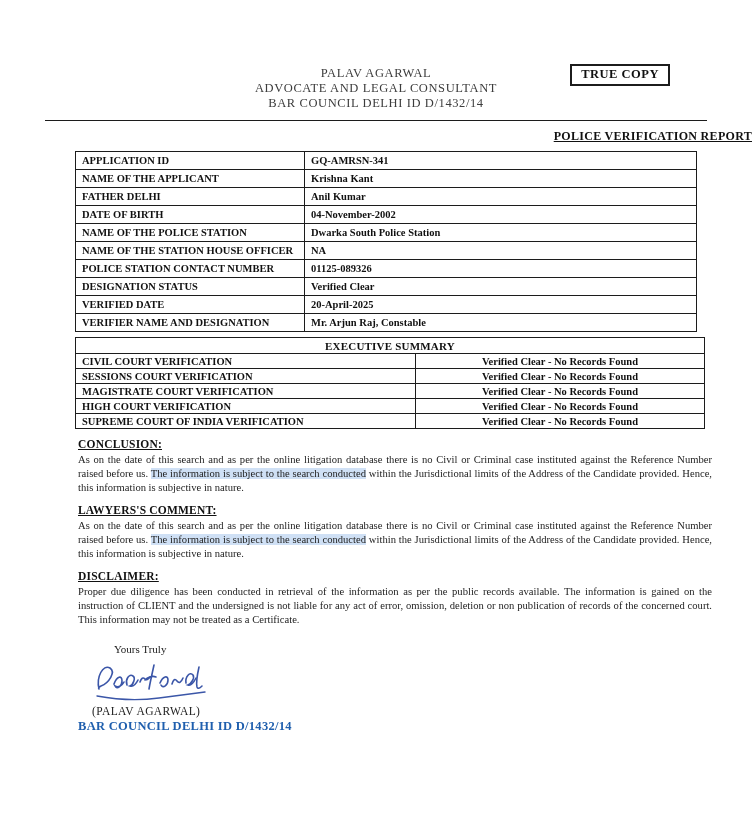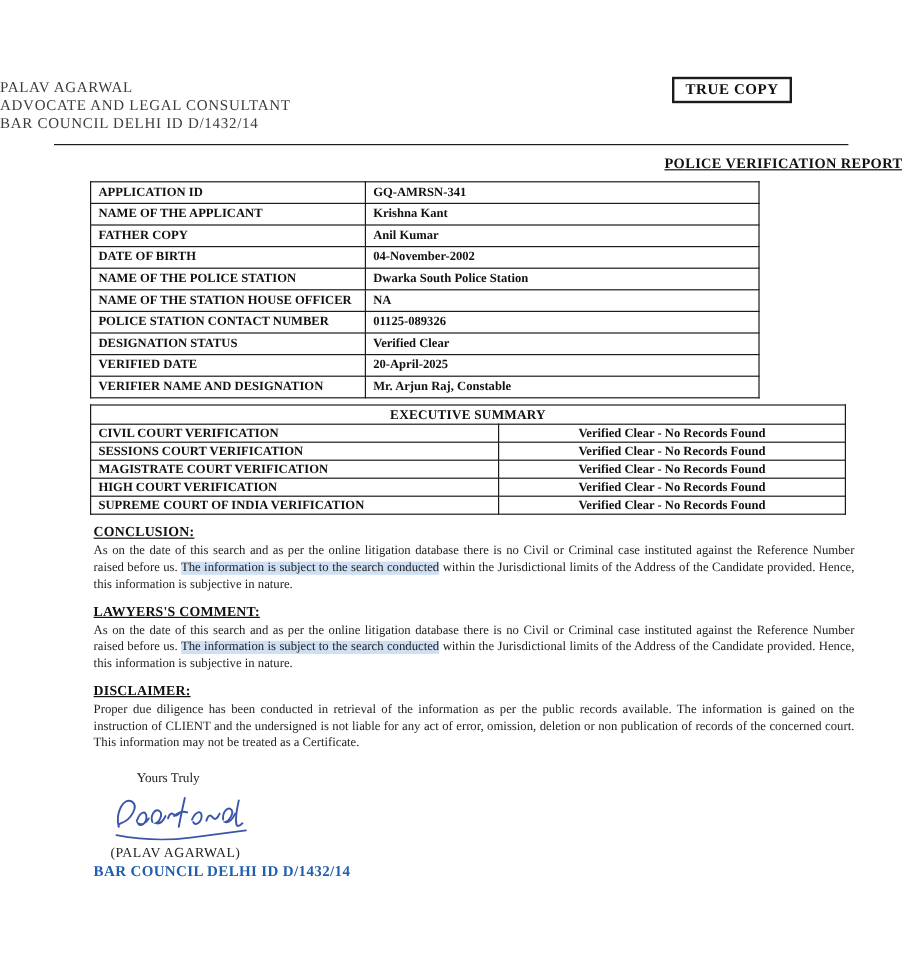--- a/index.html
+++ b/index.html
@@ -13,30 +13,30 @@
     overflow: hidden;
   }
   .page {
     position: relative;
     width: 752px;
     height: 813px;
     padding-top: 66px;
   }
 
   
-  .letterhead { color: #3c3c3c; }
+  .letterhead { text-align: center; color: #3c3c3c; }
   .letterhead .lh-line {
     font-size: 12.5px;
     letter-spacing: 0.6px;
     line-height: 15px;
   }
   .stamp {
     position: absolute;
     top: 64px;
-    right: 92px;
+    right: 82px;
     border: 2px solid #1c1c1c;
     padding: 1px 9px 2px 9px;
     font-size: 12.5px;
     font-weight: bold;
     letter-spacing: 0.5px;
     color: #111;
     background: #fff;
   }
   .head-rule {
     border: none;
@@ -52,21 +52,21 @@
     text-decoration: underline;
     letter-spacing: 0.3px;
     margin-top: 8px;
     margin-bottom: 7px;
     color: #111;
   }
 
   
   table.report {
     border-collapse: collapse;
-    width: 558px;
+    width: 622px;
     margin-left: 75px;
     table-layout: fixed;
   }
   table.report td {
     border: 1px solid #1c1c1c;
     font-size: 10.5px;
     font-weight: bold;
     padding: 3px 6px;
     color: #111;
     vertical-align: middle;
@@ -160,21 +160,21 @@
     <tbody>
       <tr>
         <td>APPLICATION ID</td>
         <td>GQ-AMRSN-341</td>
       </tr>
       <tr>
         <td>NAME OF THE APPLICANT</td>
         <td>Krishna Kant</td>
       </tr>
       <tr>
-        <td>FATHER COPY</td>
+        <td>FATHER DELHI</td>
         <td>Anil Kumar</td>
       </tr>
       <tr>
         <td>DATE OF BIRTH</td>
         <td>04-November-2002</td>
       </tr>
       <tr>
         <td>NAME OF THE POLICE STATION</td>
         <td>Dwarka South Police Station</td>
       </tr>

